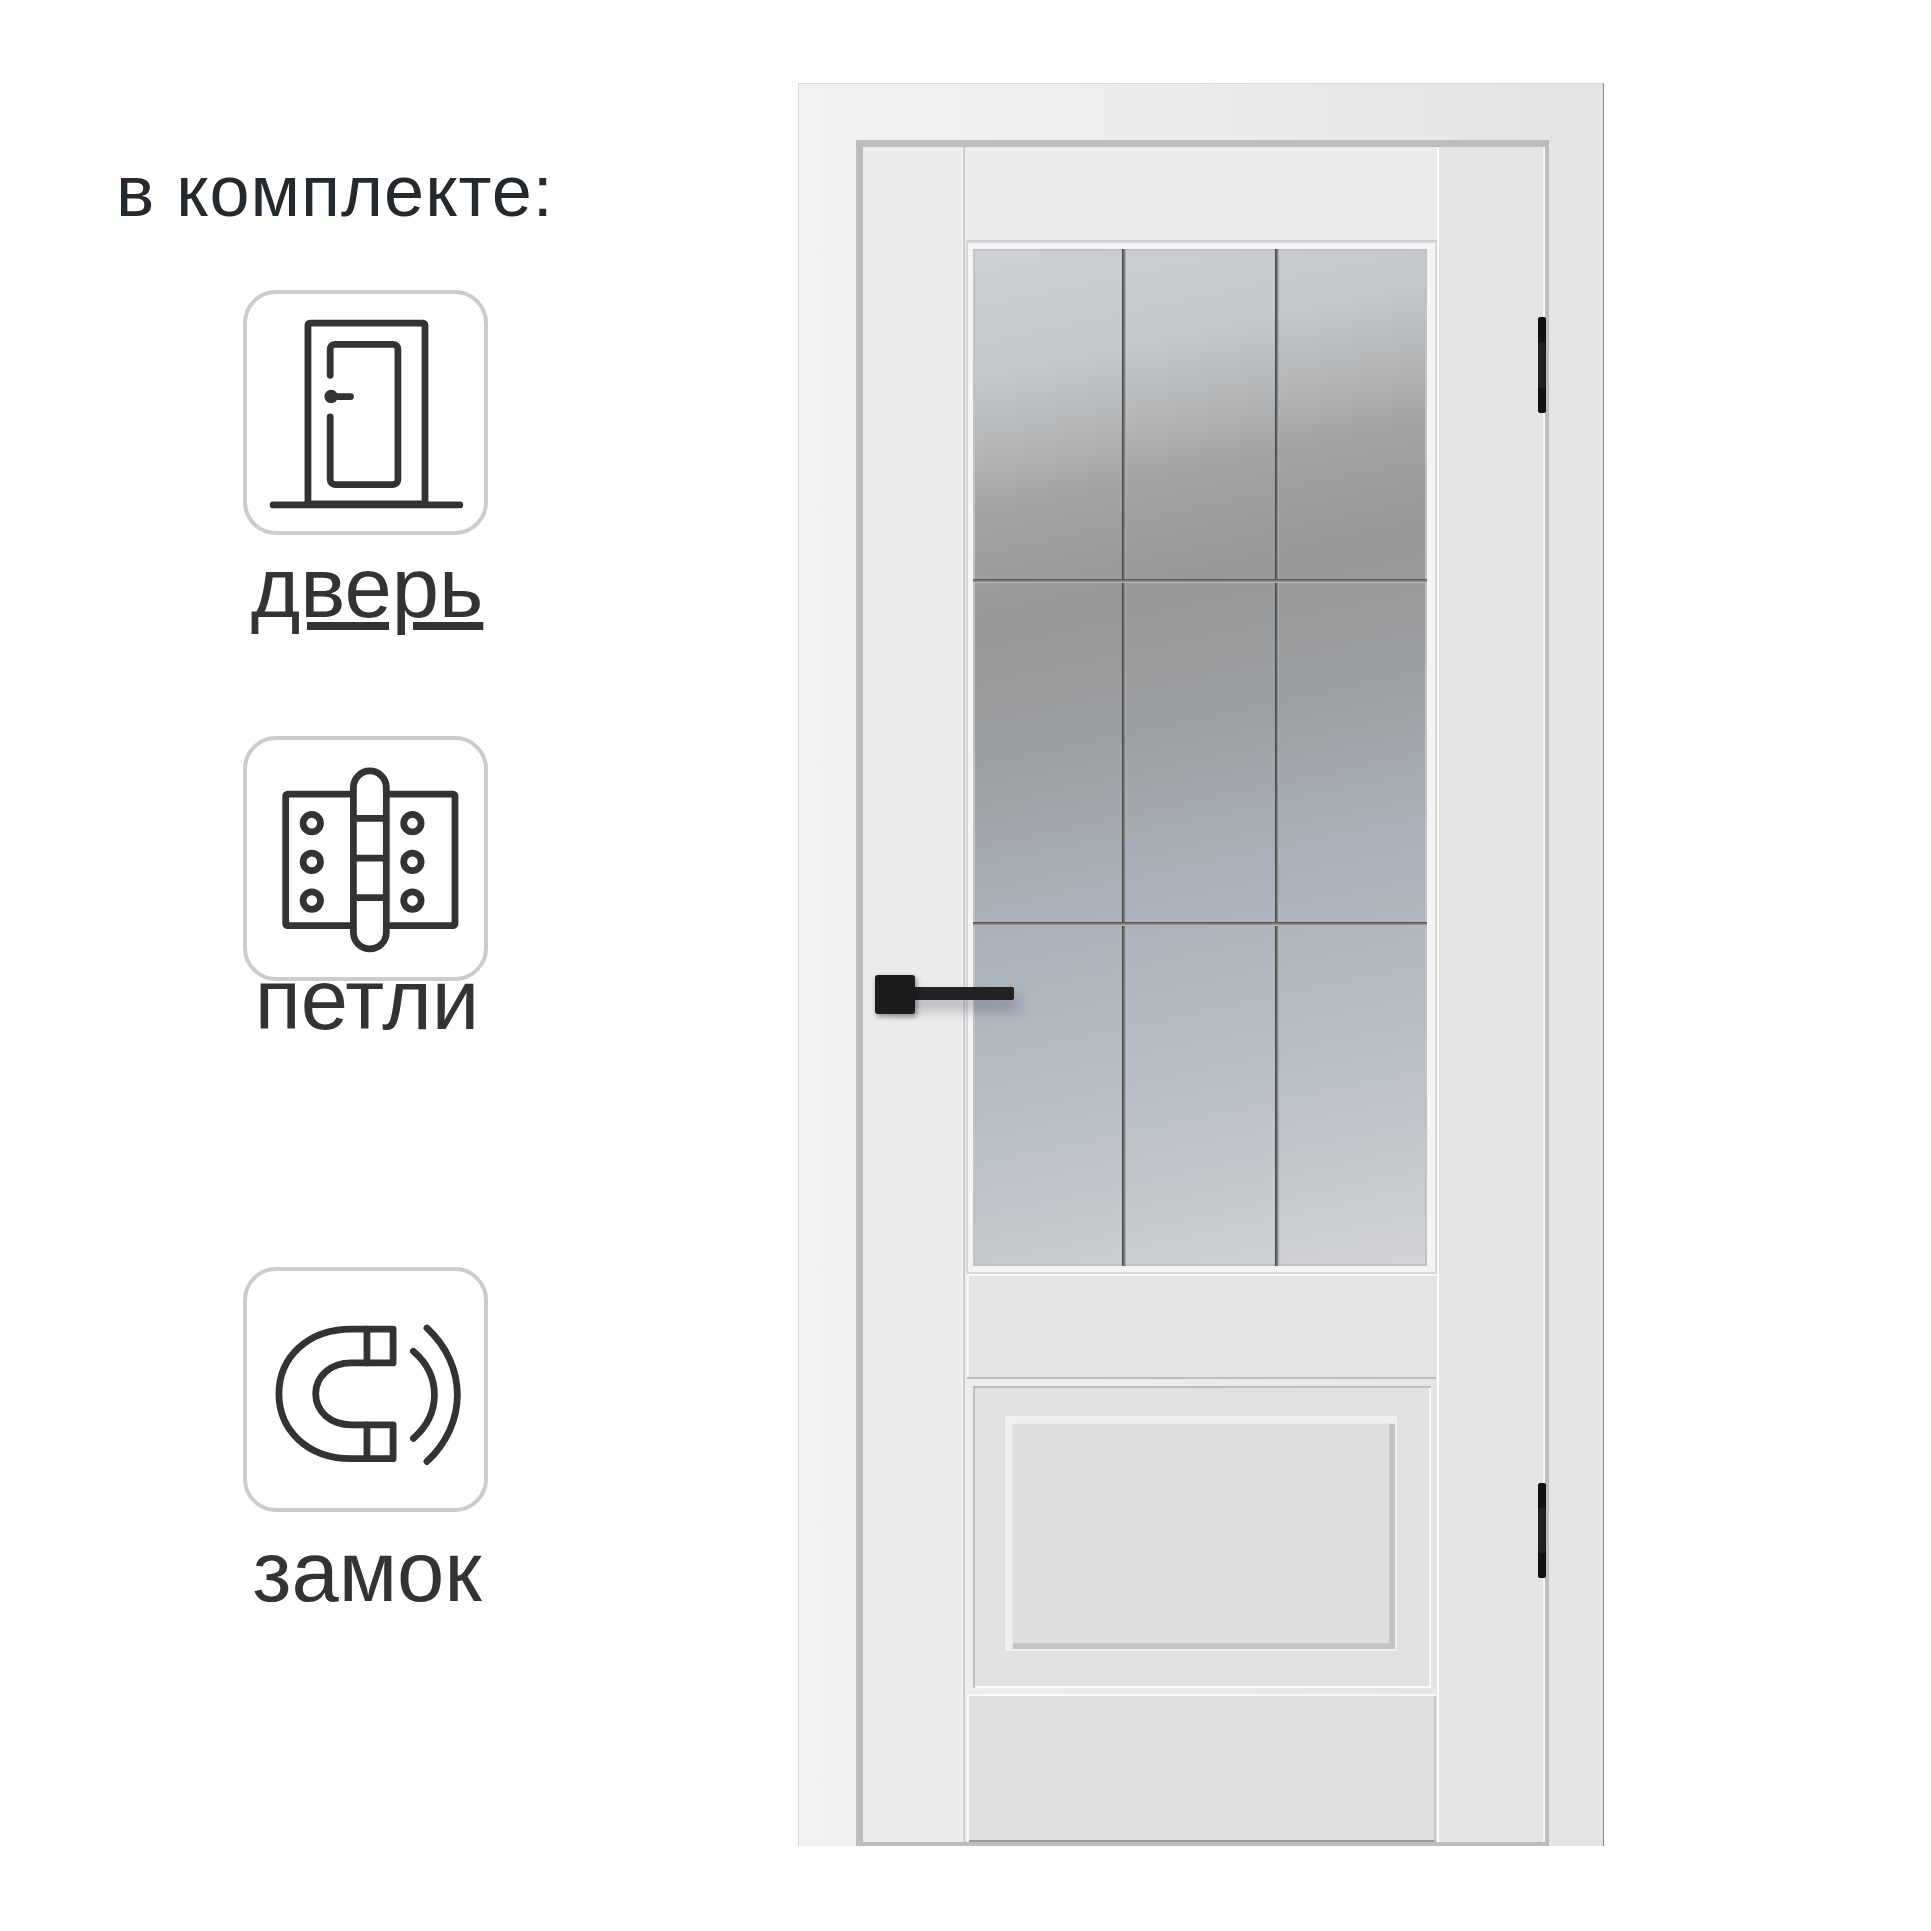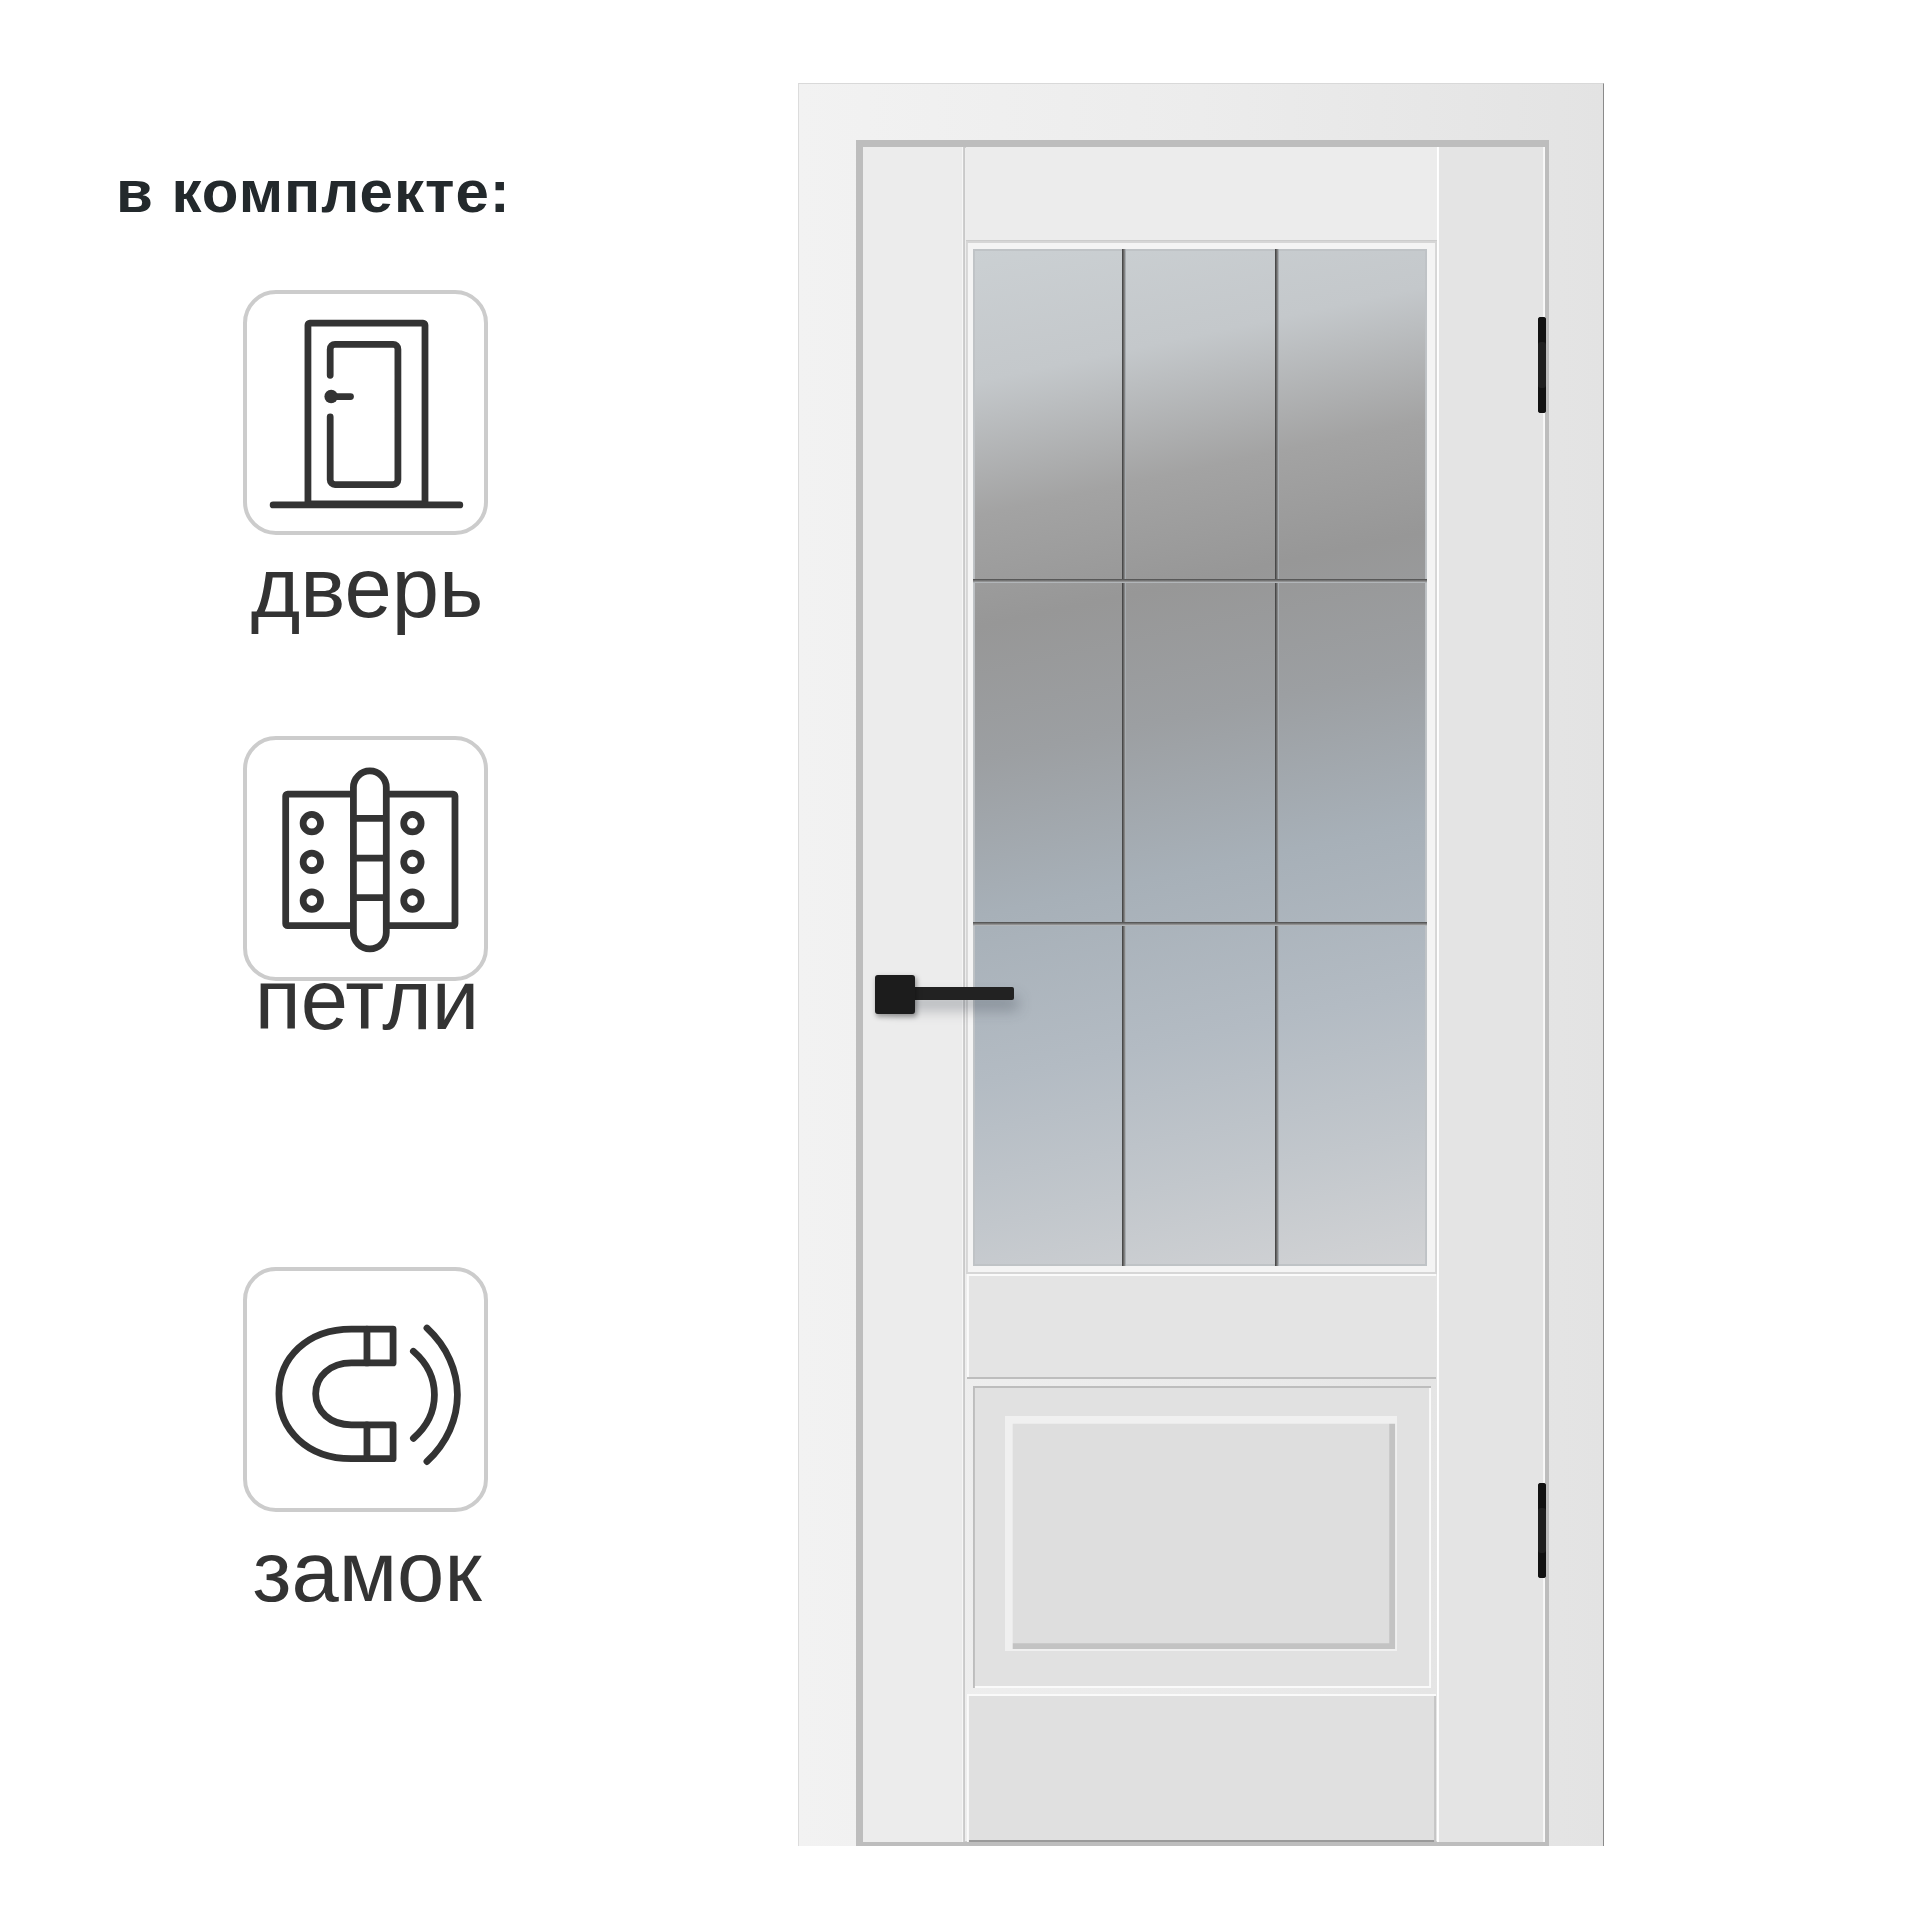--- a/index.html
+++ b/index.html
@@ -1,21 +1,21 @@
 <!DOCTYPE html>
 <html><head>
 <meta charset="utf-8">
 <style>
   html, body { margin: 0; padding: 0; background: #ffffff; }
   body { width: 1931px; height: 1931px; position: relative; overflow: hidden;
          font-family: "Liberation Sans", "DejaVu Sans", sans-serif; }
   .abs { position: absolute; }
 
   
-  .title { left: 116px; top: 143px; font-size: 60px; font-weight: 700; color: #23292c;
+  .title { left: 116px; top: 143px; font-size: 72px; font-weight: 400; color: #23292c;
            letter-spacing: 1px; white-space: nowrap; line-height: 97px; }
   .icon-box { width: 237px; height: 237px; border: 4.8px solid #cccccc; border-radius: 33px;
               background: #ffffff; box-sizing: content-box; }
   .icon-box svg { position: absolute; left: 0; top: 0; width: 237px; height: 237px; }
   .label { width: 734px; left: 0; text-align: center; font-size: 85px; font-weight: 500;
            color: #333333; line-height: 87px; white-space: nowrap; }
   .label-line { display: block; }
 
   
   .frame { left: 798px; top: 83px; width: 806px; height: 1763px; background: #ebebeb;
@@ -65,21 +65,21 @@
   <svg viewBox="0 0 245 245">
     <g fill="none" stroke="#333333" stroke-width="7" stroke-linecap="round" stroke-linejoin="round">
       <rect x="63" y="30" width="121" height="187" rx="2"></rect>
       <path d="M86 84 V57 a5 5 0 0 1 5 -5 H151 a5 5 0 0 1 5 5 V192 a5 5 0 0 1 -5 5 H91 a5 5 0 0 1 -5 -5 V127"></path>
       <line x1="27" y1="218" x2="220" y2="218"></line>
       <line x1="90" y1="106" x2="107" y2="106"></line>
     </g>
     <circle cx="87" cy="106" r="7" fill="#333333"></circle>
   </svg>
 </div>
-<div class="abs label" style="top:544px; left:0; width:734px;">
+<div class="abs label" style="top:544px; left:0; width:734px;text-decoration:underline;">
   <span class="label-line">дверь</span>
 </div>
 
 <div class="abs icon-box" style="left:243px; top:736px;">
   <svg viewBox="0 0 245 245">
     <g fill="none" stroke="#333333" stroke-width="7" stroke-linejoin="round">
       <rect x="40" y="56" width="175" height="136" rx="2"></rect>
       <rect x="110" y="32" width="34" height="184" rx="17" fill="#ffffff"></rect>
       <line x1="110" y1="81" x2="144" y2="81"></line>
       <line x1="110" y1="122" x2="144" y2="122"></line>

